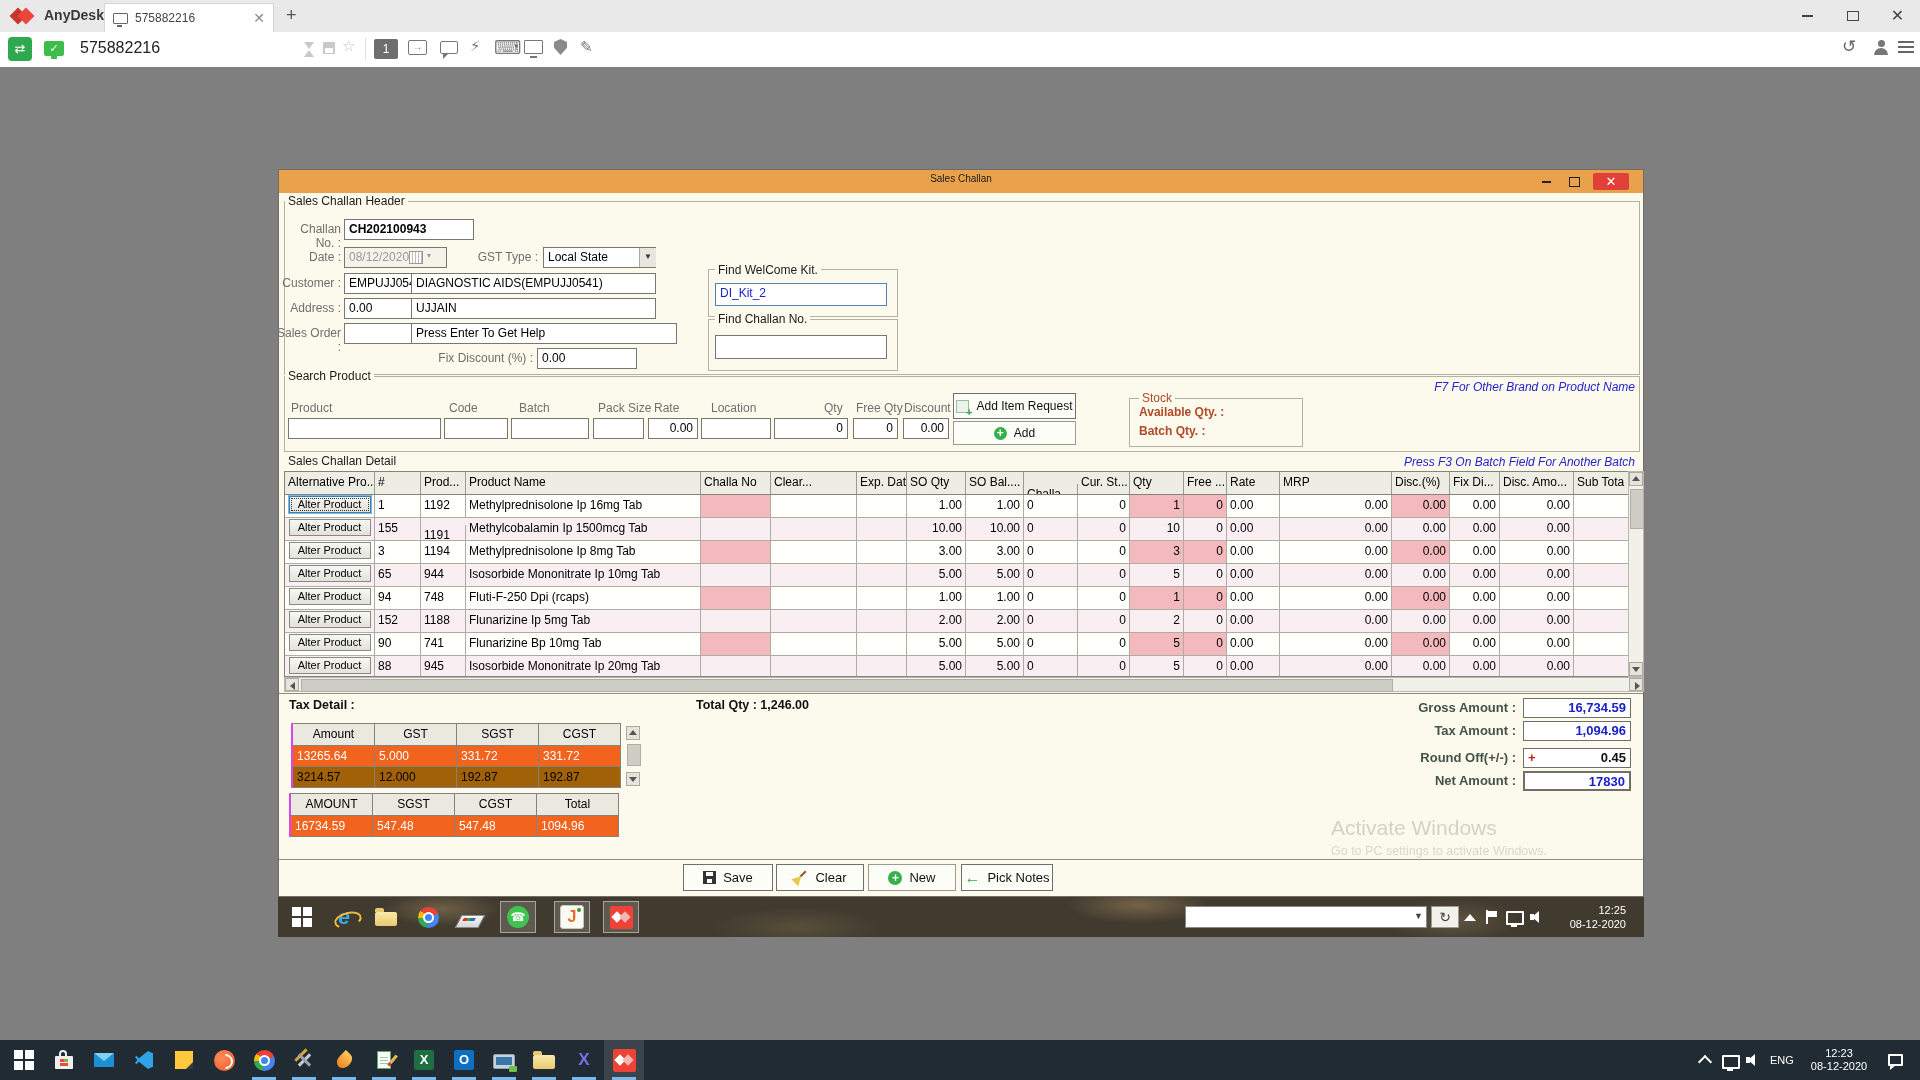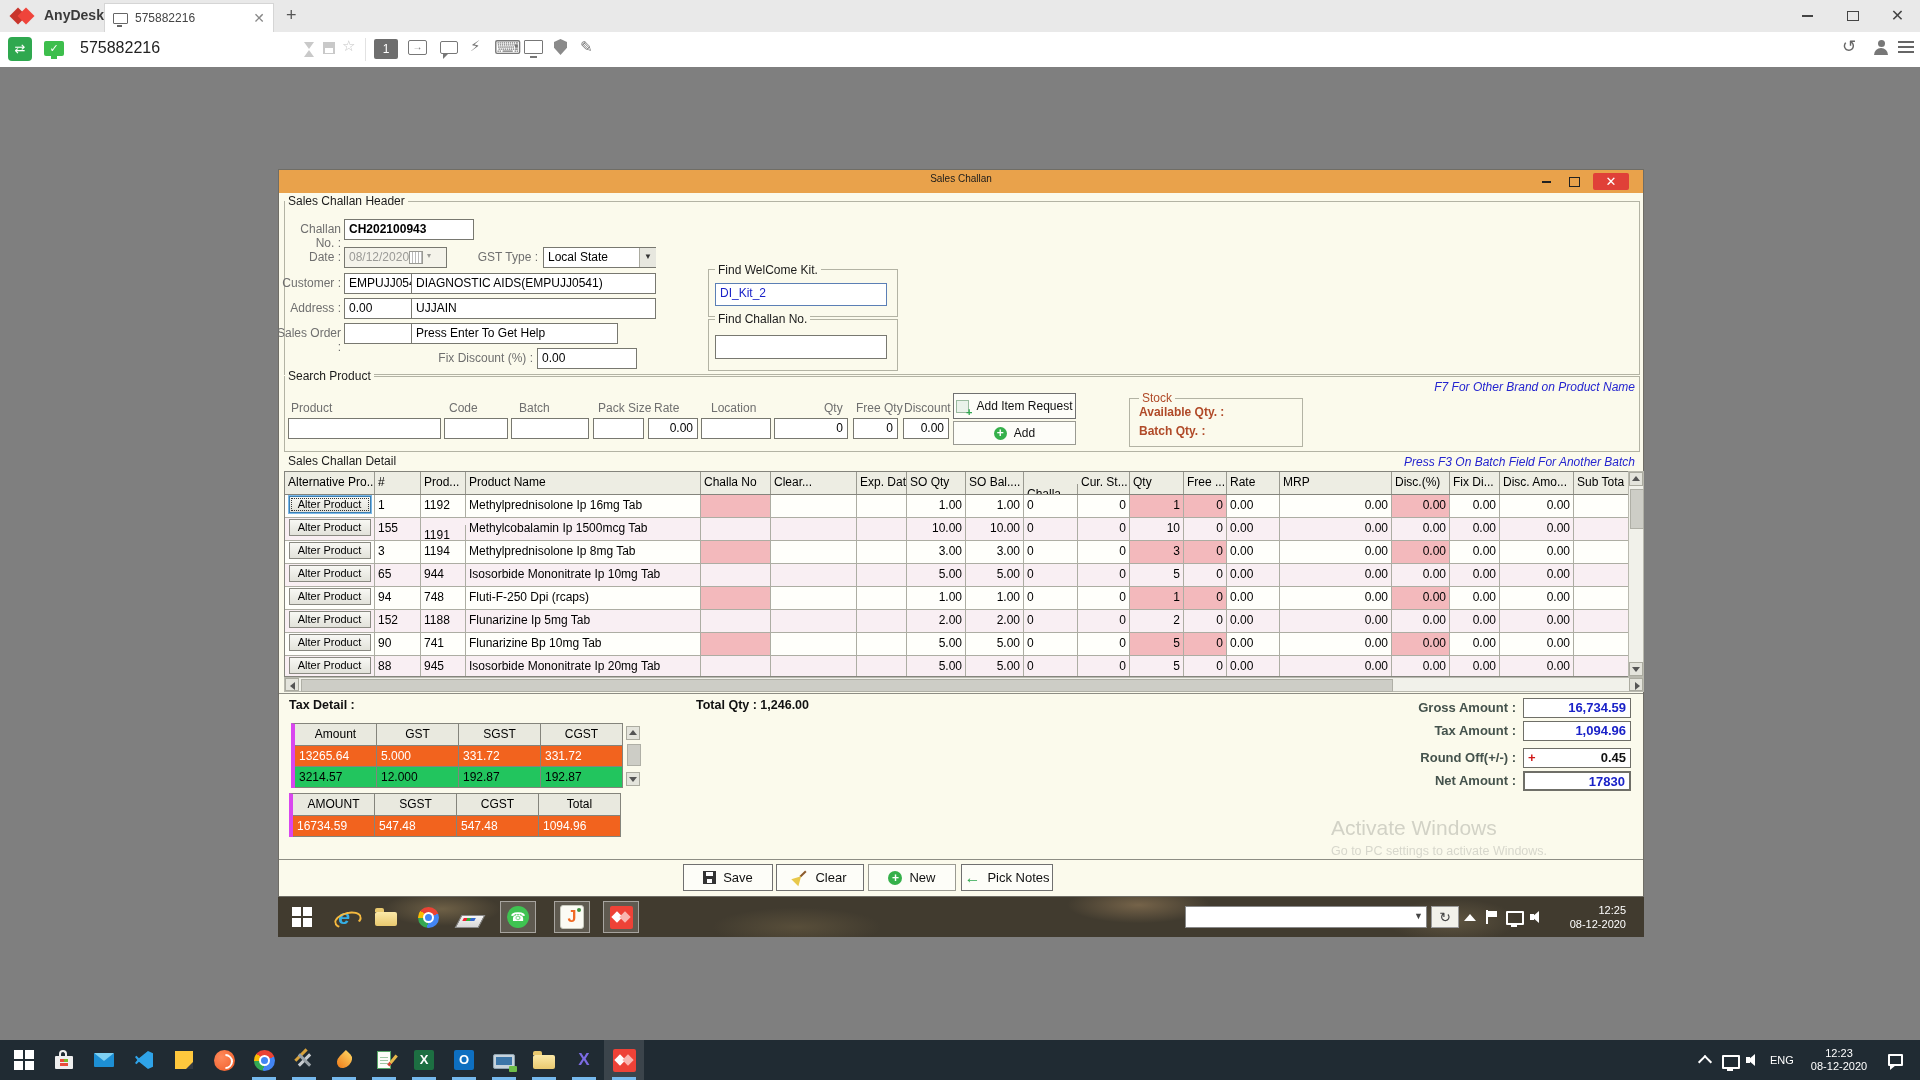--- a/index.html
+++ b/index.html
@@ -76,21 +76,21 @@
   .alterbtn.focus{border:1px solid #3C7FB1;outline:1px dotted #333;outline-offset:-3px;box-shadow:0 0 0 1px #7AB8E8;}
   .sb{position:absolute;background:#F1F1EA;border:1px solid #B9B9AF;box-sizing:border-box;}
   .sb .arr{position:absolute;width:14px;height:14px;background:#E4E4DC;border:1px solid #ABABA0;box-sizing:border-box;}
   .tri-u{width:0;height:0;border-left:4px solid transparent;border-right:4px solid transparent;border-bottom:5px solid #555;margin:3px auto;}
   .tri-d{width:0;height:0;border-left:4px solid transparent;border-right:4px solid transparent;border-top:5px solid #555;margin:4px auto;}
   .tri-l{width:0;height:0;border-top:4px solid transparent;border-bottom:4px solid transparent;border-right:5px solid #555;margin:3px 4px;}
   .tri-r{width:0;height:0;border-top:4px solid transparent;border-bottom:4px solid transparent;border-left:5px solid #555;margin:3px 5px;}
   
   .trow{display:flex;}
   .tc{width:82px;flex:none;border-right:1px solid #84847C;border-bottom:1px solid #84847C;font-size:12px;line-height:20px;padding:0 4px;box-sizing:border-box;overflow:hidden;}
-  .ttable{position:absolute;border-left:4px solid #d946ef;border-top:1px solid #84847C;background:#22c55e;}
+  .ttable{position:absolute;border-left:2px solid #d946ef;border-top:1px solid #84847C;background:#a16207;}
   .thead .tc{background:#E9E9DF;text-align:center;line-height:21px;height:22px;}
   .trow.orange .tc{background:#F2631E;color:#fff;}
   .totlbl{position:absolute;font-size:13px;font-weight:bold;color:#44524C;text-align:right;}
   .totfld{position:absolute;height:20px;background:#fff;border:1px solid #6F6F68;box-sizing:border-box;font-size:13px;font-weight:bold;color:#1A22C8;text-align:right;line-height:18px;padding:0 4px;}
   .btn{position:absolute;height:27px;background:#FDFDF8;border:1px solid #707070;box-sizing:border-box;display:flex;align-items:center;justify-content:center;gap:7px;font-size:13px;color:#111;}
   .ic-save{width:13px;height:13px;background:#333;position:relative;}
   .ic-save::before{content:'';position:absolute;top:1px;left:3px;right:3px;height:4px;background:#fff;}
   .ic-save::after{content:'';position:absolute;bottom:1px;left:4px;right:4px;height:4px;background:#fff;}
   .ic-clear{width:15px;height:15px;position:relative;}
   .ic-clear::before{content:'';position:absolute;left:9px;top:0;width:2px;height:8px;background:#8B5A2B;transform:rotate(45deg);}
@@ -254,21 +254,21 @@
       <div class="lbl" style="left:2px;top:106px;width:60px;">Customer :</div>
       <div class="fld" style="left:65px;top:103px;width:68px;">EMPUJJ0541</div>
       <div class="fld" style="left:132px;top:103px;width:245px;">DIAGNOSTIC AIDS(EMPUJJ0541)</div>
 
       <div class="lbl" style="left:2px;top:131px;width:60px;">Address :</div>
       <div class="fld" style="left:65px;top:128px;width:68px;">0.00</div>
       <div class="fld" style="left:132px;top:128px;width:245px;">UJJAIN</div>
 
       <div class="lbl" style="left:-8px;top:156px;width:70px;">Sales Order :</div>
       <div class="fld" style="left:65px;top:153px;width:68px;"></div>
-      <div class="fld" style="left:132px;top:153px;width:207px;">Press Enter To Get Help</div>
+      <div class="fld" style="left:132px;top:153px;width:266px;">Press Enter To Get Help</div>
 
       <div class="lbl" style="left:148px;top:181px;width:106px;">Fix Discount (%) :</div>
       <div class="fld" style="left:258px;top:178px;width:100px;">0.00</div>
 
       <div class="grp" style="left:429px;top:99px;width:188px;height:46px;"></div>
       <div class="gcap" style="left:436px;top:93px;">Find WelCome Kit.</div>
       <div class="fld" style="left:436px;top:113px;width:172px;height:23px;color:#1A22C8;border-color:#5B7FB5;">DI_Kit_2</div>
 
       <div class="grp" style="left:429px;top:149px;width:188px;height:50px;"></div>
       <div class="gcap" style="left:436px;top:142px;">Find Challan No.</div>

